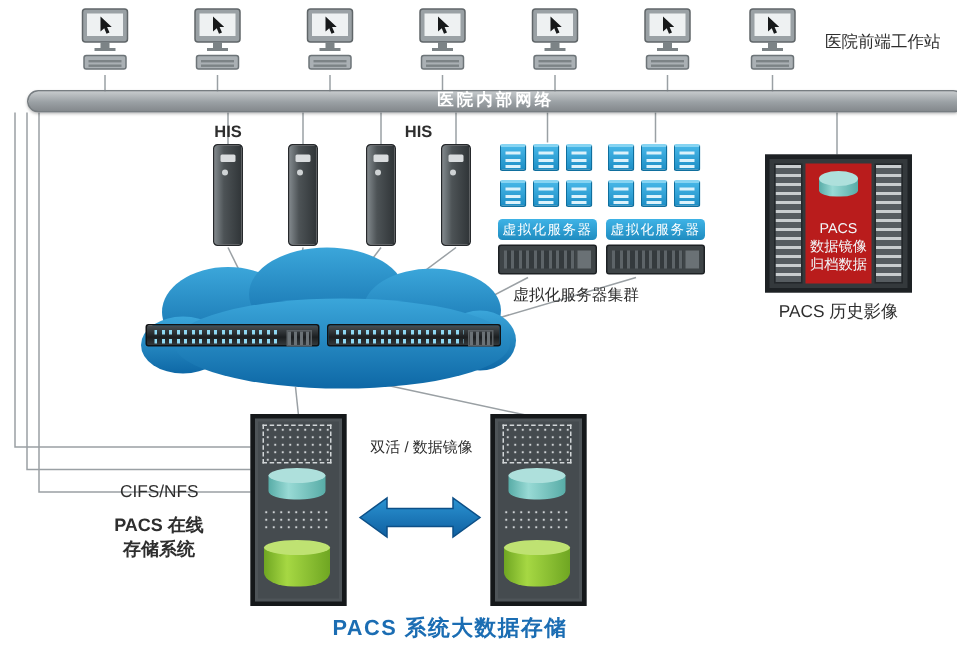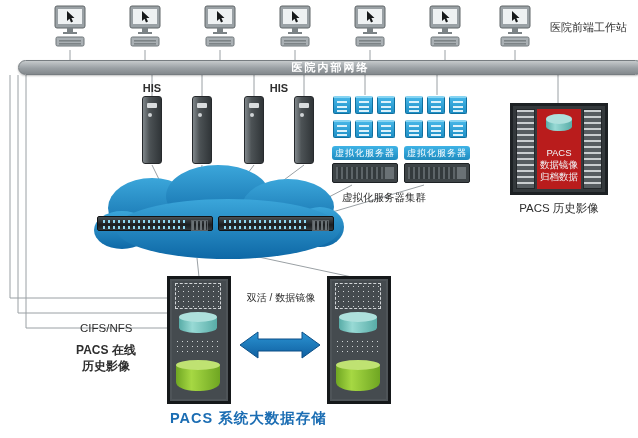--- a/index.html
+++ b/index.html
@@ -80,21 +80,21 @@
   .cyl-green { background: linear-gradient(90deg,#6fa622,#a6d843 35%,#6fa622); }
   .cyl-green::before { background:#bfe272; }
   .rack-teal { top:36px; left:7px; width:38px; height:16px; }
   .rack-green { top:84px; left:4px; width:44px; height:26px; }
   .array-cyl { left:50%; transform:translateX(-50%); top:10px; width:26px; height:12px; }
 
   .cifs-lbl { left:80px; top:278px; font-size:11.5px;margin-top:44px; }
   .online-caption { left:70px; top:342px; width:72px; text-align:center; font-size:12px; line-height:16px;font-weight:bold; }
   .mirror-lbl { left:226px; top:291px; width:110px; text-align:center; font-size:10px; }
 
-  .diagram-title { left:170px; top:409px; width:260px; text-align:left; color:#1b6db3;
+  .diagram-title { left:170px; top:409px; width:260px; text-align:center; color:#1b6db3;
     font-size:14.5px; font-weight:bold; letter-spacing:1px; }
 </style>
 </head>
 <body>
 
 <div id="canvas">
 
   <svg class="overlay" width="638" height="438" viewBox="0 0 638 438">
     <defs>
       <linearGradient id="cloudG" x1="0" y1="0" x2="0" y2="1">
@@ -263,21 +263,21 @@
   <div class="abs lbl nearline-caption">
     <div>PACS 历史影像</div>
   </div>
 
   <div class="abs switch" style="left:97px;width:116px"></div>
   <div class="abs switch" style="left:218px;width:116px"></div>
 
   <div class="abs lbl cifs-lbl">CIFS/NFS</div>
   <div class="abs lbl online-caption">
     <div>PACS 在线</div>
-    <div>历史影像</div>
+    <div>存储系统</div>
   </div>
 
   <div class="abs storage-rack" style="left:167px">
     <div class="rack-inner">
       <div class="dots dots-a"></div>
       <div class="cyl cyl-teal rack-teal"></div>
       <div class="dots dots-b"></div>
       <div class="cyl cyl-green rack-green"></div>
     </div>
   </div>

